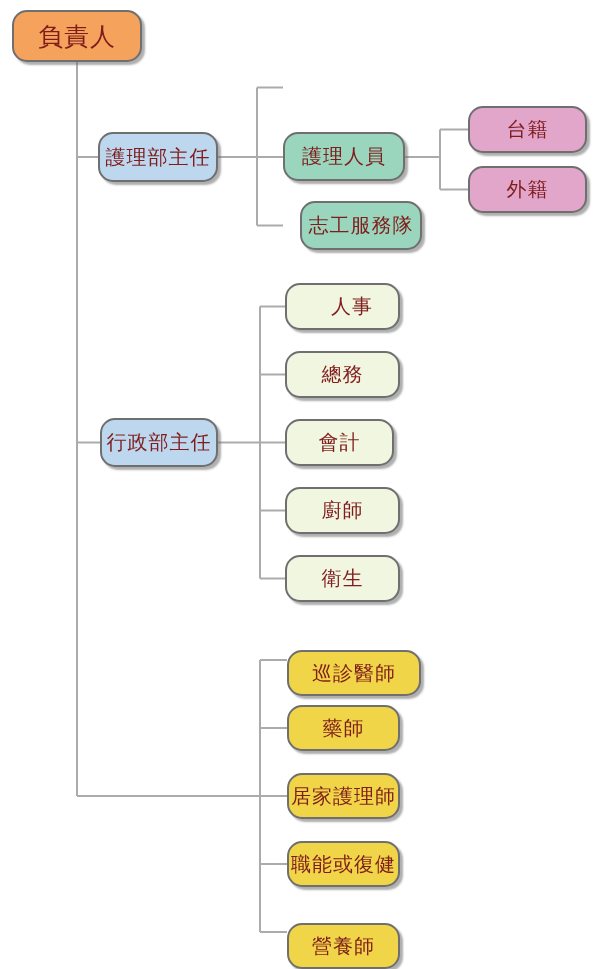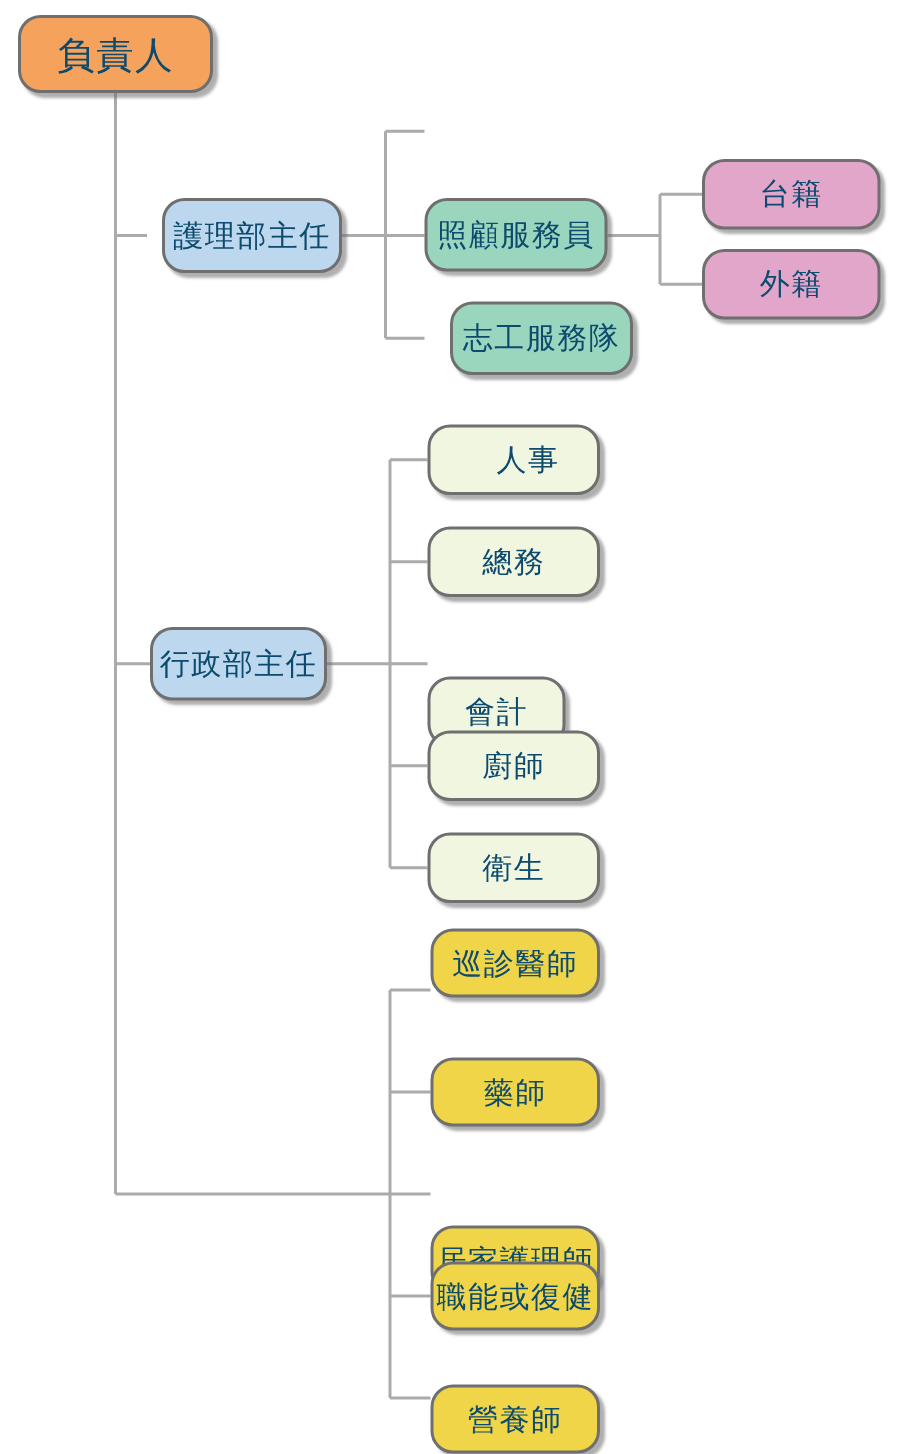--- a/index.html
+++ b/index.html
@@ -11,42 +11,42 @@
     overflow:hidden;
   }
   #chart{position:relative;width:600px;height:969px;}
   #connectors{position:absolute;left:0;top:0;width:600px;height:969px;}
   .node{
     position:absolute;
     display:flex;align-items:center;justify-content:center;
     border:2px solid #6F6F6F;
     border-radius:15px;
     box-shadow:3px 3px 2px rgba(110,110,110,0.55);
-    color:#0c4a6e;
+    color:#7f1d1d;
     font-size:20px;
     letter-spacing:1px;
     white-space:nowrap;
     box-sizing:border-box;
     z-index:2;
   }
   
   .owner            {left:12px; top:10px;  width:130px;height:52px;font-size:25px;}
   .nursing-director {left:98px; top:132px; width:120px;height:50px;}
   .nursing-staff    {left:283px;top:63px;  width:122px;height:49px;}
   .care-attendants  {left:283px;top:132px; width:122px;height:49px;}
   .volunteer-team   {left:283px;top:201px; width:122px;height:49px;margin-left:17px;}
   .taiwanese        {left:468px;top:106px; width:119px;height:47px;}
   .foreign          {left:468px;top:166px; width:119px;height:47px;}
   .admin-director   {left:100px;top:418px; width:118px;height:49px;}
   .hr               {left:285px;top:283px; width:115px;height:47px;}
   .general-affairs  {left:285px;top:351px; width:115px;height:47px;}
-  .accounting       {left:285px;top:419px; width:92px;height:47px;margin-top:32px;}
+  .accounting       {left:285px;top:419px; width:109px;height:47px;}
   .chef             {left:285px;top:487px; width:115px;height:47px;}
   .sanitation       {left:285px;top:555px; width:115px;height:47px;}
-  .visiting-doctor  {left:287px;top:619px; width:113px;height:46px;}
+  .visiting-doctor  {left:287px;top:650px; width:134px;height:46px;}
   .pharmacist       {left:287px;top:705px; width:113px;height:46px;}
   .home-care-nurse  {left:287px;top:773px; width:113px;height:46px;}
   .occupational-rehab{left:287px;top:841px;width:113px;height:46px;}
   .dietitian        {left:287px;top:909px; width:113px;height:46px;margin-top:14px;}
 </style>
 </head>
 <body>
 
 <div id="chart">
 
@@ -71,24 +71,24 @@
              M77 796 H287
              M260 660 V932
              M260 660 H287
              M260 728 H287
              M260 864 H287
              M260 932 H287" stroke="#ABABAB" stroke-width="2" fill="none"></path>
   </svg>
 
   <div class="node owner" style="background: rgb(245, 162, 93);">負責人</div>
 
-  <div class="node nursing-director" style="background: rgb(189, 215, 238); margin-left: 10px;">護理部主任</div>
+  <div class="node nursing-director" style="background: rgb(189, 215, 238);">護理部主任</div>
 
 
-  <div class="node care-attendants" style="background: rgb(154, 214, 190);">照顧服務員</div>
+  <div class="node care-attendants" style="background: rgb(154, 214, 190);">護理人員</div>
 
   <div class="node volunteer-team" style="background: rgb(154, 214, 190);">志工服務隊</div>
 
   <div class="node taiwanese" style="background: rgb(226, 166, 203);">台籍</div>
 
   <div class="node foreign" style="background: rgb(226, 166, 203);">外籍</div>
 
   <div class="node admin-director" style="background: rgb(189, 215, 238);">行政部主任</div>
 
   <div class="node hr" style="background: rgb(241, 246, 225); padding-left: 19px;">人事</div>
@@ -98,19 +98,19 @@
   <div class="node accounting" style="background: rgb(241, 246, 225);">會計</div>
 
   <div class="node chef" style="background: rgb(241, 246, 225);">廚師</div>
 
   <div class="node sanitation" style="background: rgb(241, 246, 225);">衛生</div>
 
   <div class="node visiting-doctor" style="background: rgb(239, 213, 71);">巡診醫師</div>
 
   <div class="node pharmacist" style="background: rgb(239, 213, 71);">藥師</div>
 
-  <div class="node home-care-nurse" style="background: rgb(239, 213, 71); margin-top: 44px;">居家護理師</div>
+  <div class="node home-care-nurse" style="background: rgb(239, 213, 71);">居家護理師</div>
 
   <div class="node occupational-rehab" style="background: rgb(239, 213, 71);">職能或復健</div>
 
   <div class="node dietitian" style="background: rgb(239, 213, 71);">營養師</div>
 
 </div>
 
 </body></html>

